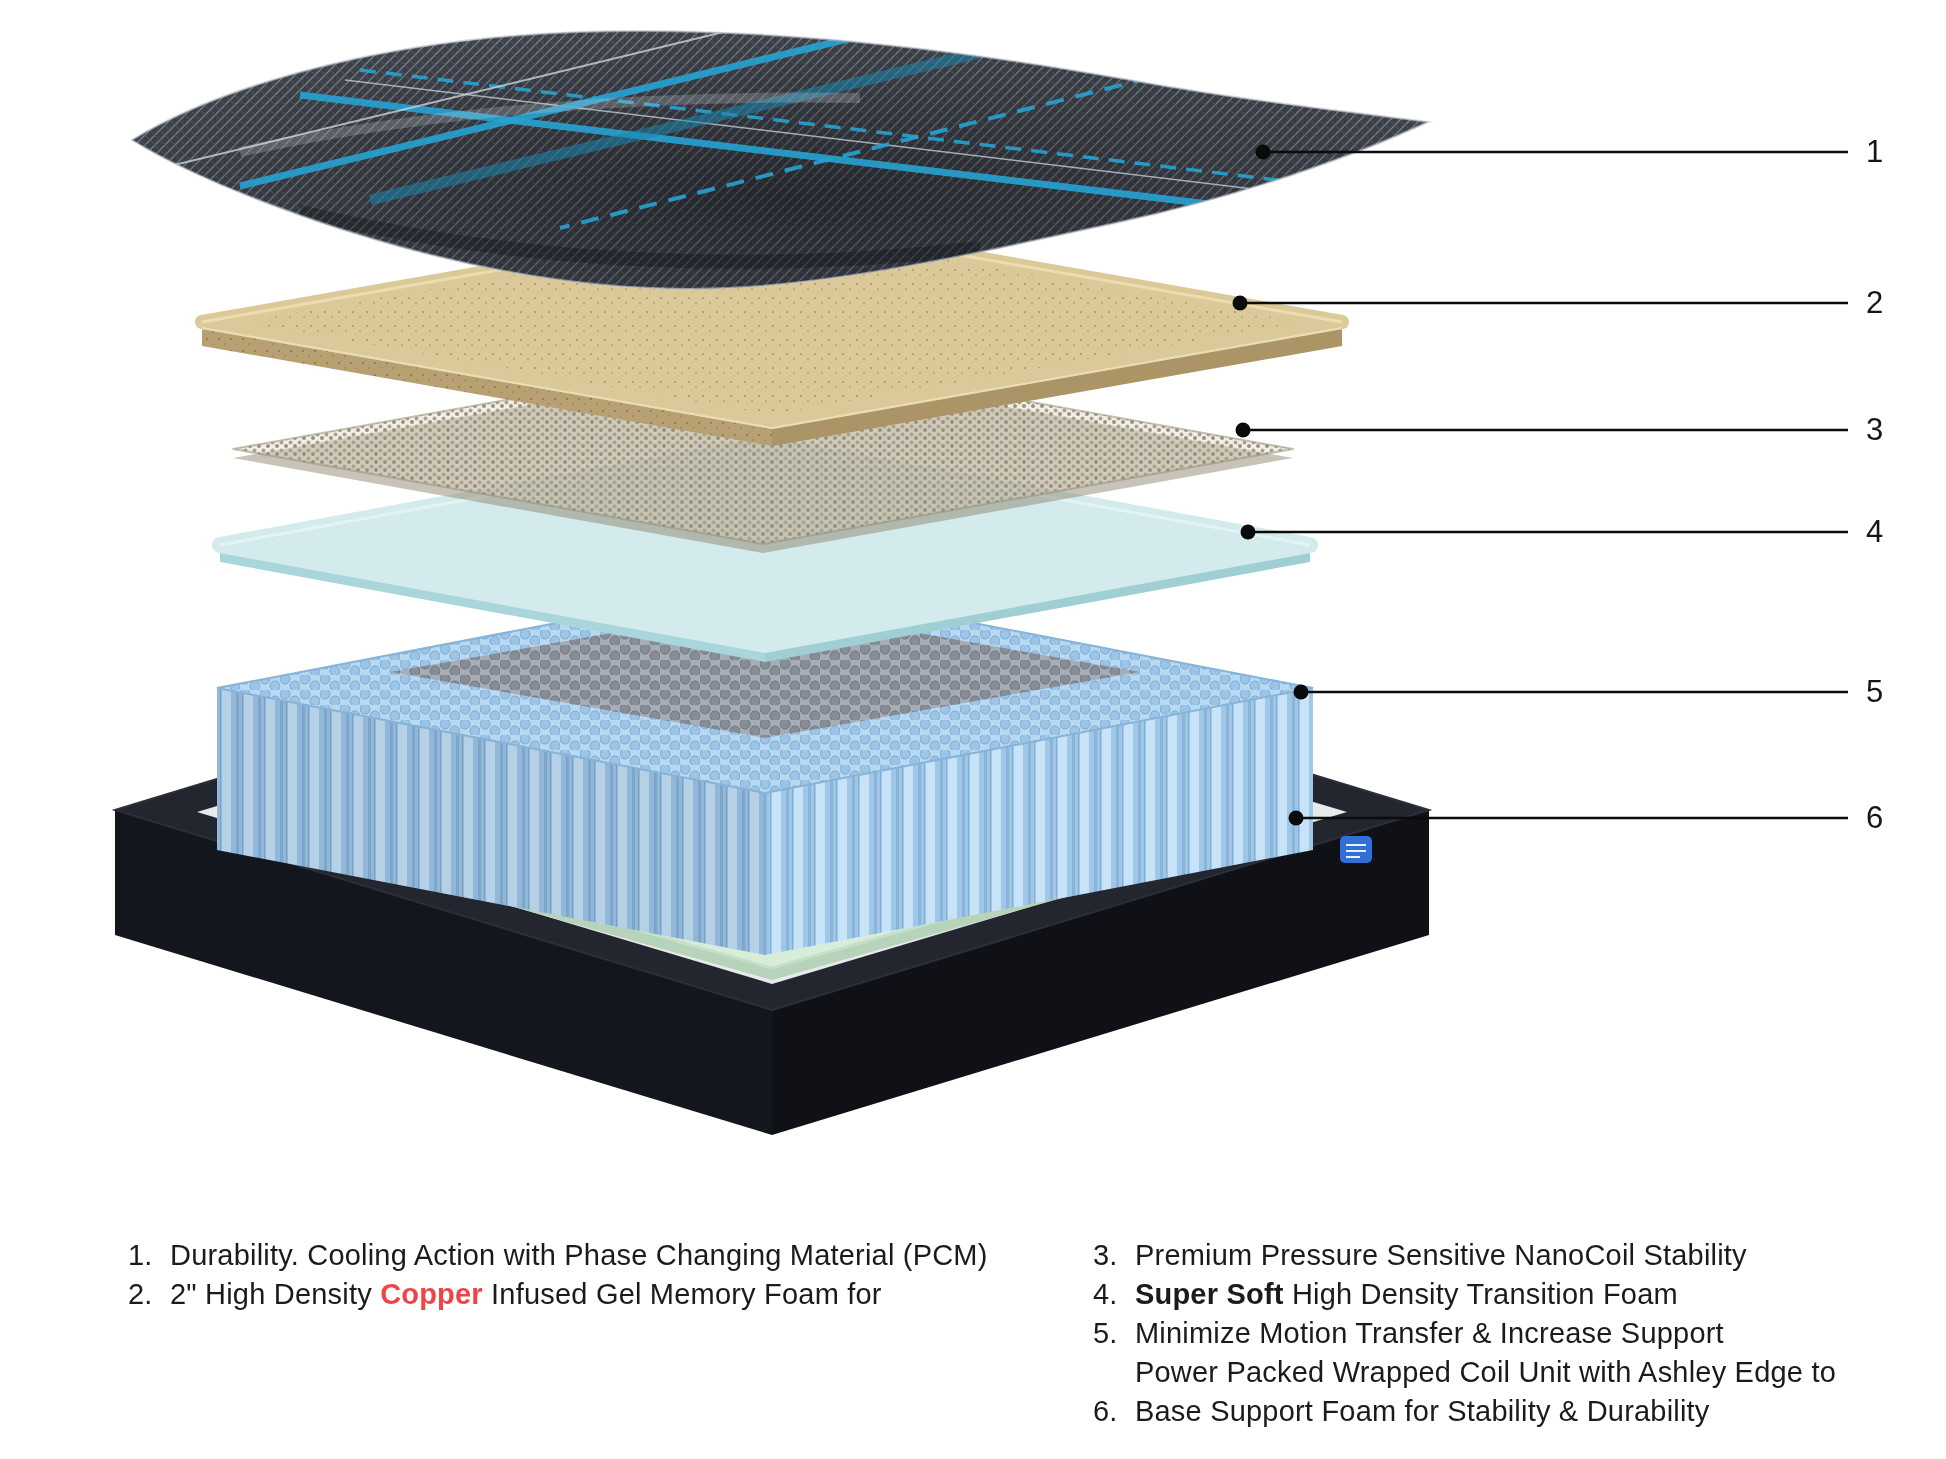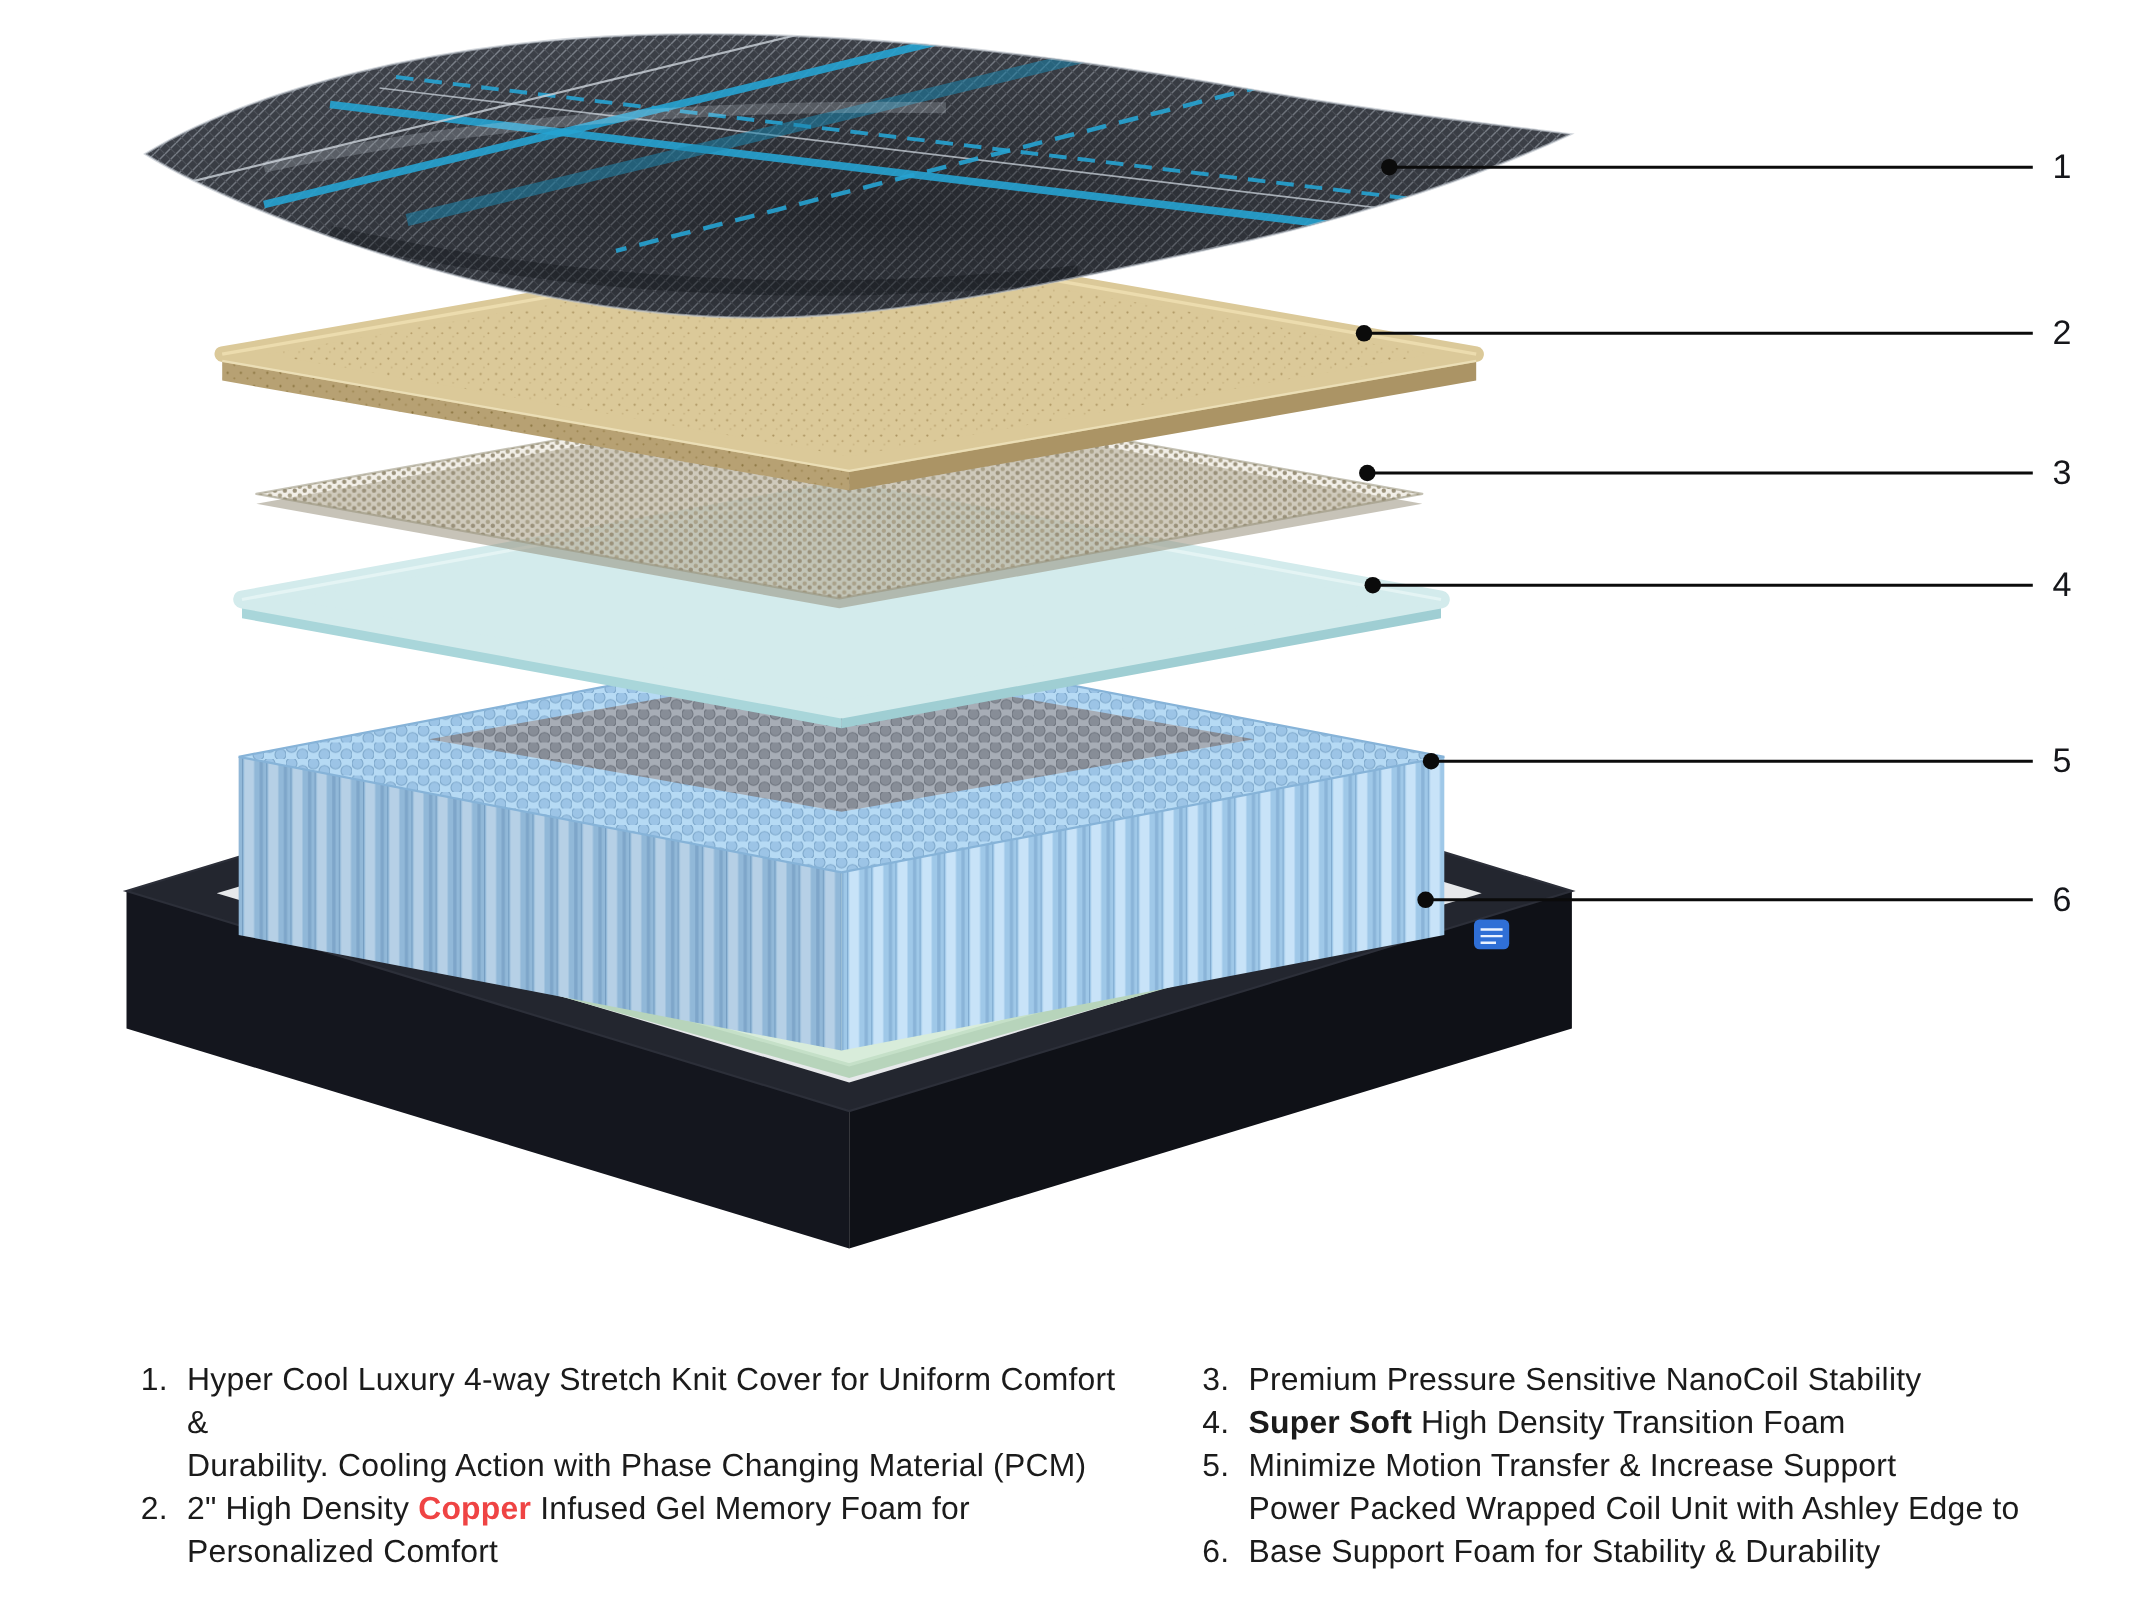--- a/index.html
+++ b/index.html
@@ -163,29 +163,27 @@
       <div class="callout-number" style="left: 1866px; top: 692px;">5</div>
       <div class="callout-number" style="left: 1866px; top: 818px;">6</div>
     </div>
 </div>
 
 <div id="legend">
   <div class="legend-col col-left">
       <div class="legend-item">
         <span class="item-num">1.</span>
         <span class="item-text">
-          <span class="item-line"><span>Hyper Cool Luxury 4-way Stretch Knit Cover for Uniform Comfort &amp;</span></span>
           <span class="item-line"><span>Durability. Cooling Action with Phase Changing Material (PCM)</span></span>
         </span>
       </div>
       <div class="legend-item">
         <span class="item-num">2.</span>
         <span class="item-text">
           <span class="item-line"><span>2" High Density </span><span class="seg-copper">Copper</span><span> Infused Gel Memory Foam for</span></span>
-          <span class="item-line"><span>Personalized Comfort</span></span>
         </span>
       </div>
     </div>
   <div class="legend-col col-right">
       <div class="legend-item">
         <span class="item-num">3.</span>
         <span class="item-text">
           <span class="item-line"><span>Premium Pressure Sensitive NanoCoil Stability</span></span>
         </span>
       </div>

